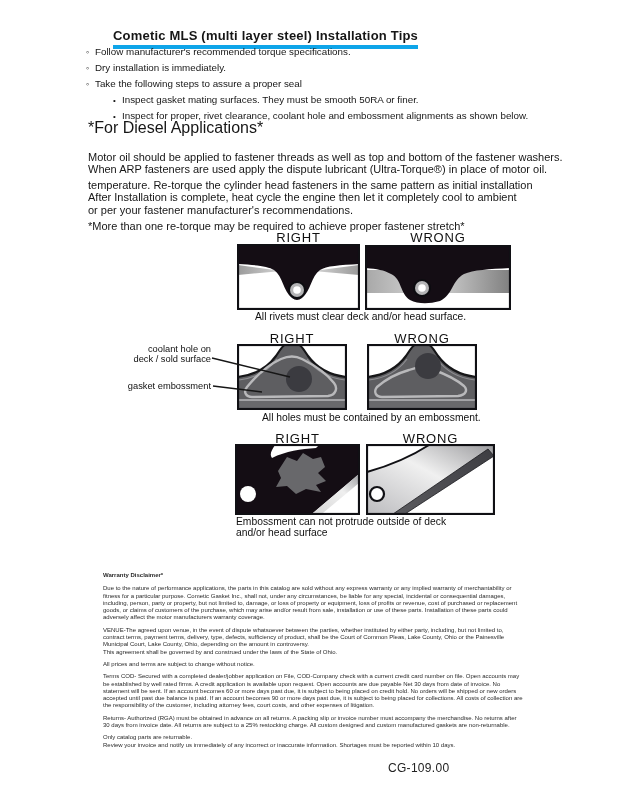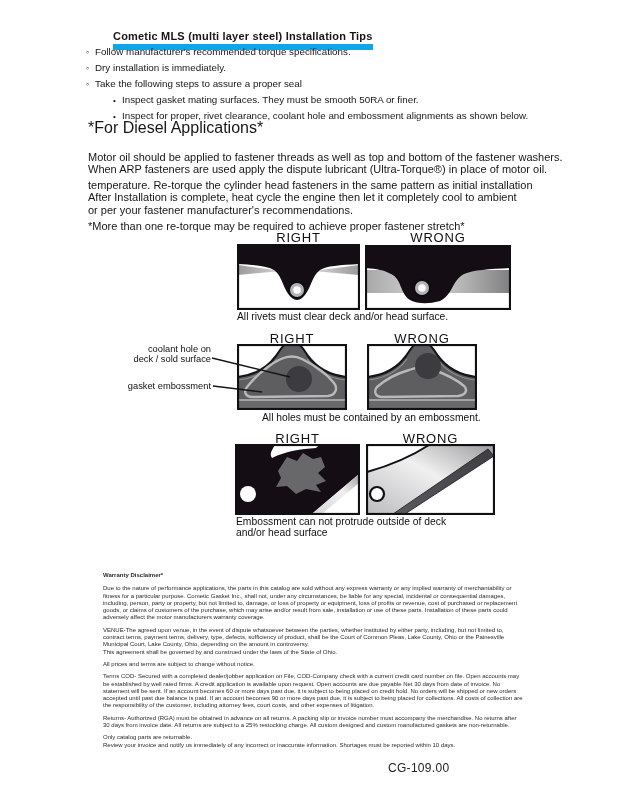--- a/index.html
+++ b/index.html
@@ -1,20 +1,20 @@
 <!DOCTYPE html>
 <html><head>
 <meta charset="utf-8">
 <style>
   html,body{margin:0;padding:0;background:#ffffff;}
   .page{position:relative;width:618px;height:800px;background:#ffffff;overflow:hidden;
         font-family:"Liberation Sans", sans-serif;color:#161616;}
   .abs{position:absolute;}
-  .title{font-size:11px;font-weight:bold;letter-spacing:.2px;
-         border-bottom:6px solid #0ea5e9;padding-bottom:2px;white-space:nowrap;}
+  .title{font-size:13px;font-weight:bold;letter-spacing:.2px;
+         border-bottom:4px solid #0ea5e9;padding-bottom:2px;white-space:nowrap;}
   .bullets{font-size:9.8px;line-height:15px;white-space:nowrap;}
   .brow{display:flex;align-items:baseline;}
   .bmark{width:9px;font-size:9px;}
   .sub .bmark{font-size:8px;}
   .sub{padding-left:27px;}
   .dheading{font-size:16px;font-weight:normal;white-space:nowrap;}
   .body-par{font-size:11px;line-height:12.3px;margin-top:16px;}
   .body-par span{display:block;white-space:nowrap;}
   .rw-label{font-size:13px;font-weight:500;letter-spacing:.8px;text-align:center;color:#101010;}
   .fig-caption{font-size:10.3px;font-weight:500;white-space:nowrap;color:#101010;line-height:10.5px;}
@@ -110,21 +110,21 @@
       <rect x="1" y="1" width="144" height="63" fill="#ffffff"></rect>
       <rect x="1" y="25" width="144" height="23" fill="url(#p1wd)"></rect>
       <path d="M1,1 H145 V23 C124,24 108,25 99,29 C87,35 88,50 75,56 Q57,61 45,55 C35,49 37,34 26,29 C19,25 12,24 1,23 Z" fill="#140d14"></path>
       <circle cx="57" cy="43" r="9" fill="#0c0c10"></circle>
       <circle cx="57" cy="43" r="7" fill="#b4b4b6"></circle>
       <circle cx="57" cy="43" r="3.8" fill="#ffffff"></circle>
       <rect x="1" y="1" width="144" height="63" fill="none" stroke="#101014" stroke-width="2.2"></rect>
     </svg>
   </div>
 
-  <div class="abs fig-caption" style="left:237px;top:312px;">All rivets must clear deck and/or head surface.</div>
+  <div class="abs fig-caption" style="left:255px;top:312px;">All rivets must clear deck and/or head surface.</div>
 
   <div class="abs rw-label" style="left:237px;top:331px;width:110px;">RIGHT</div>
   <div class="abs rw-label" style="left:367px;top:331px;width:110px;">WRONG</div>
 
   <div class="abs side-label" style="left:110px;top:344px;width:101px;">
     <span style="display:block;">coolant hole on</span>
     <span style="display:block;">deck / sold surface</span>
   </div>
   <div class="abs side-label" style="left:110px;top:381px;width:101px;">gasket embossment</div>
 

